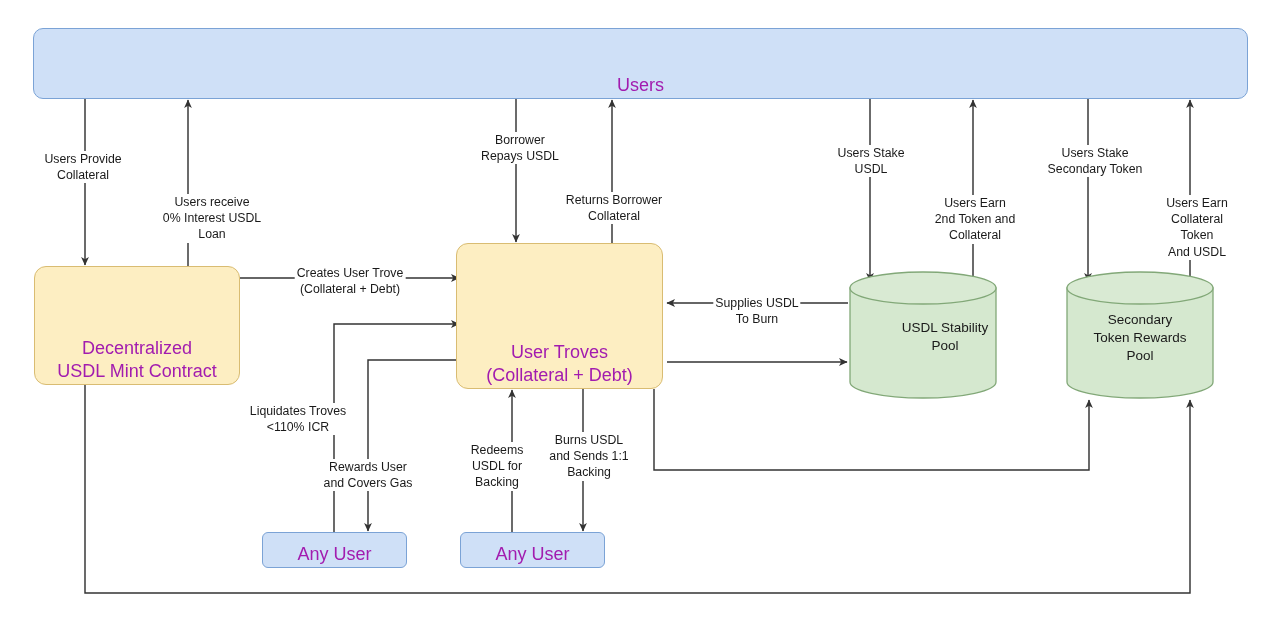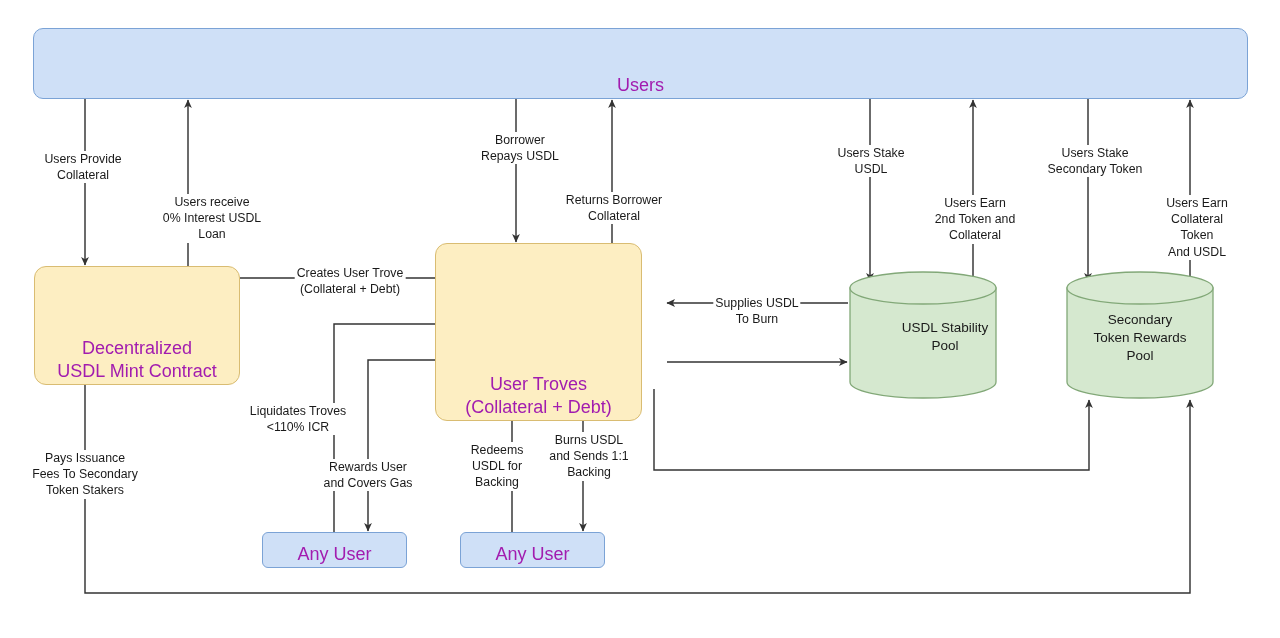--- a/index.html
+++ b/index.html
@@ -129,21 +129,21 @@
 
   <div class="node node-users" style="left:33px; top:28px; width:1215px; height:71px;">
     <span>Users</span>
   </div>
 
   <div class="node node-proc" style="left:34px; top:266px; width:206px; height:119px;">
     <span>Decentralized
 USDL Mint Contract</span>
   </div>
 
-  <div class="node node-proc" style="left:435px; top:243px; width:207px; height:178px;">
+  <div class="node node-proc" style="left:456px; top:243px; width:207px; height:146px;">
     <span>User Troves
 (Collateral + Debt)</span>
   </div>
 
   <div class="node node-anyuser" style="left:262px; top:532px; width:145px; height:36px;">
     <span>Any User</span>
   </div>
 
   <div class="node node-anyuser" style="left:460px; top:532px; width:145px; height:36px;">
     <span>Any User</span>
@@ -195,23 +195,20 @@
 Collateral Token
 And USDL</div>
 
   <div class="edge-label" style="left:350px; top:265px;">Creates User Trove
 (Collateral + Debt)</div>
 
   <div class="edge-label" style="left:757px; top:295px;">Supplies USDL
 To Burn</div>
 
 
-  <div class="edge-label" style="left:85px; top:450px;">Pays Issuance
-Fees To Secondary
-Token Stakers</div>
 
   <div class="edge-label" style="left:298px; top:403px;">Liquidates Troves
 &lt;110% ICR</div>
 
   <div class="edge-label" style="left:368px; top:459px;">Rewards User
 and Covers Gas</div>
 
   <div class="edge-label" style="left:497px; top:442px;">Redeems
 USDL for
 Backing</div>

